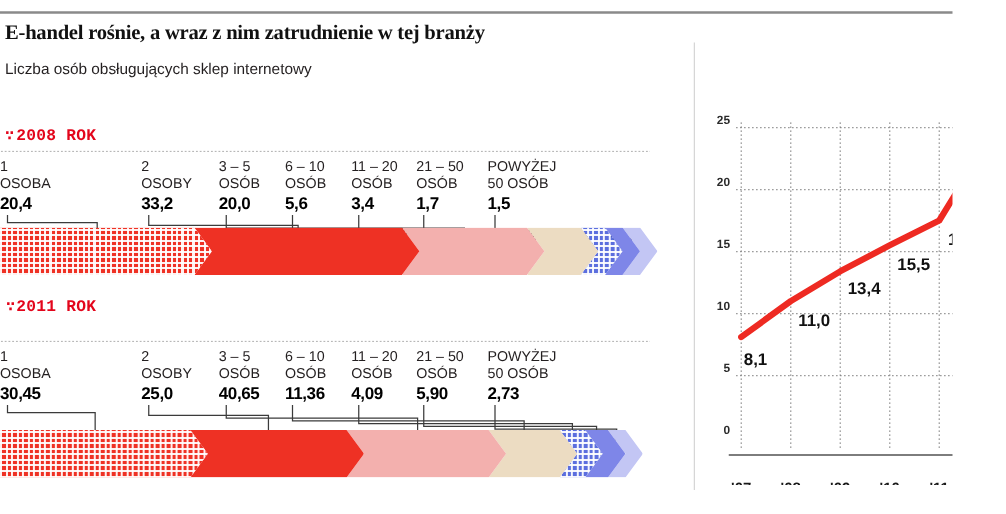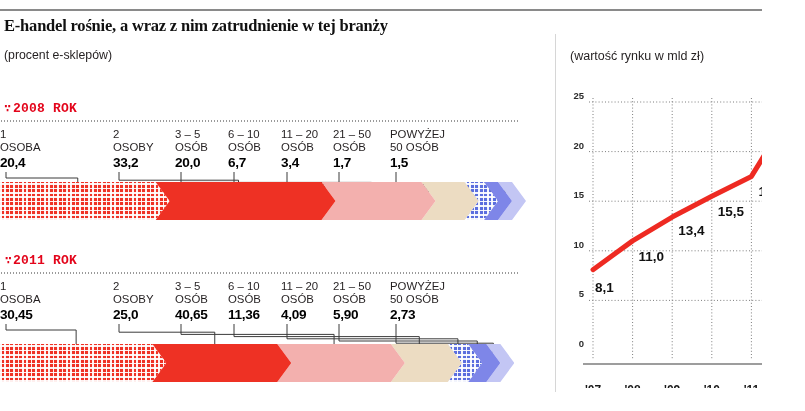--- a/index.html
+++ b/index.html
@@ -165,21 +165,21 @@
 </head>
 <body>
 
 <div id="page">
 
   <div class="top-rule"></div>
 
   <div class="headline">E-handel rośnie, a wraz z nim zatrudnienie w tej branży</div>
 
   <div class="subtitle">
-    <div>(procent e-sklepów)</div>
+    <div>Liczba osób obsługujących sklep internetowy</div>
   </div>
 
   <div class="year-head" style="top:101px;">
     <span class="bullet">∵</span><span>2008 ROK</span>
   </div>
   <div class="dot-rule" style="top:120px;"></div>
   <div class="cols" id="cols-2008" style="top:128px;">
       <div class="col" style="left: 0px;">
         <span class="rng">1</span>
         <span class="unit">OSOBA</span>
@@ -191,21 +191,21 @@
         <span class="val">33,2</span>
       </div>
       <div class="col" style="left: 175px;">
         <span class="rng">3 – 5</span>
         <span class="unit">OSÓB</span>
         <span class="val">20,0</span>
       </div>
       <div class="col" style="left: 228px;">
         <span class="rng">6 – 10</span>
         <span class="unit">OSÓB</span>
-        <span class="val">6,7</span>
+        <span class="val">5,6</span>
       </div>
       <div class="col" style="left: 281px;">
         <span class="rng">11 – 20</span>
         <span class="unit">OSÓB</span>
         <span class="val">3,4</span>
       </div>
       <div class="col" style="left: 333px;">
         <span class="rng">21 – 50</span>
         <span class="unit">OSÓB</span>
         <span class="val">1,7</span>
@@ -263,21 +263,21 @@
         <div class="shape hatch" style="background: rgb(91, 110, 222);"></div>
       </div>
       <div class="seg" style="left: 484px; width: 28px; z-index: 15;">
         <div class="shape" style="background: rgb(126, 134, 232);"></div>
       </div>
       <div class="seg" style="left: 498px; width: 28px; z-index: 14;">
         <div class="shape" style="background: rgb(195, 198, 244);"></div>
       </div>
     </div>
 
-  <div class="year-head" style="top:253px;text-align:center;">
+  <div class="year-head" style="top:238px;text-align:center;">
     <span class="bullet">∵</span><span>2011 ROK</span>
   </div>
   <div class="dot-rule" style="top:272px;"></div>
   <div class="cols" id="cols-2011" style="top:280px;">
       <div class="col" style="left: 0px;">
         <span class="rng">1</span>
         <span class="unit">OSOBA</span>
         <span class="val">30,45</span>
       </div>
       <div class="col" style="left: 113px;">
@@ -361,21 +361,20 @@
         <div class="shape" style="background: rgb(126, 134, 232);"></div>
       </div>
       <div class="seg" style="left: 486.35px; width: 28px; z-index: 14;">
         <div class="shape" style="background: rgb(195, 198, 244);"></div>
       </div>
     </div>
 
   <div class="v-divider"></div>
 
   <div class="right-title">
-    <div>(wartość rynku w mld zł)</div>
   </div>
   <svg class="chart" id="line-chart" width="250" height="300">
       <text x="29" y="259" text-anchor="end" font-size="9.5" font-weight="bold" fill="#2b2b2b" font-family="&quot;Liberation Sans&quot;, sans-serif">0</text>
       <line x1="34" y1="212.4" x2="246" y2="212.4" stroke="#7d7d7d" stroke-width="1" stroke-dasharray="1,2.2"></line>
       <text x="29" y="209.4" text-anchor="end" font-size="9.5" font-weight="bold" fill="#2b2b2b" font-family="&quot;Liberation Sans&quot;, sans-serif">5</text>
       <line x1="34" y1="162.8" x2="246" y2="162.8" stroke="#7d7d7d" stroke-width="1" stroke-dasharray="1,2.2"></line>
       <text x="29" y="159.8" text-anchor="end" font-size="9.5" font-weight="bold" fill="#2b2b2b" font-family="&quot;Liberation Sans&quot;, sans-serif">10</text>
       <line x1="34" y1="113.20000000000002" x2="246" y2="113.20000000000002" stroke="#7d7d7d" stroke-width="1" stroke-dasharray="1,2.2"></line>
       <text x="29" y="110.20000000000002" text-anchor="end" font-size="9.5" font-weight="bold" fill="#2b2b2b" font-family="&quot;Liberation Sans&quot;, sans-serif">15</text>
       <line x1="34" y1="63.599999999999994" x2="246" y2="63.599999999999994" stroke="#7d7d7d" stroke-width="1" stroke-dasharray="1,2.2"></line>

